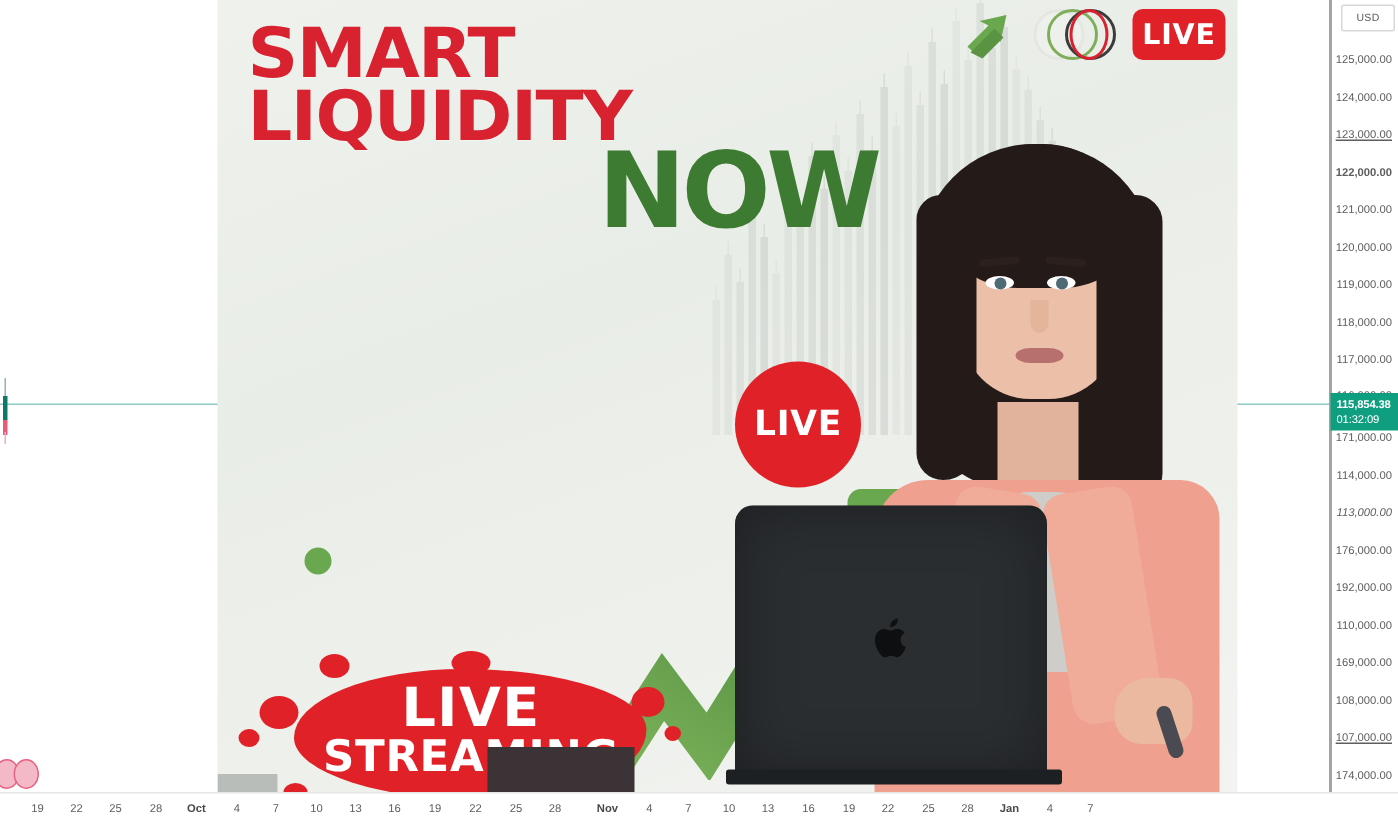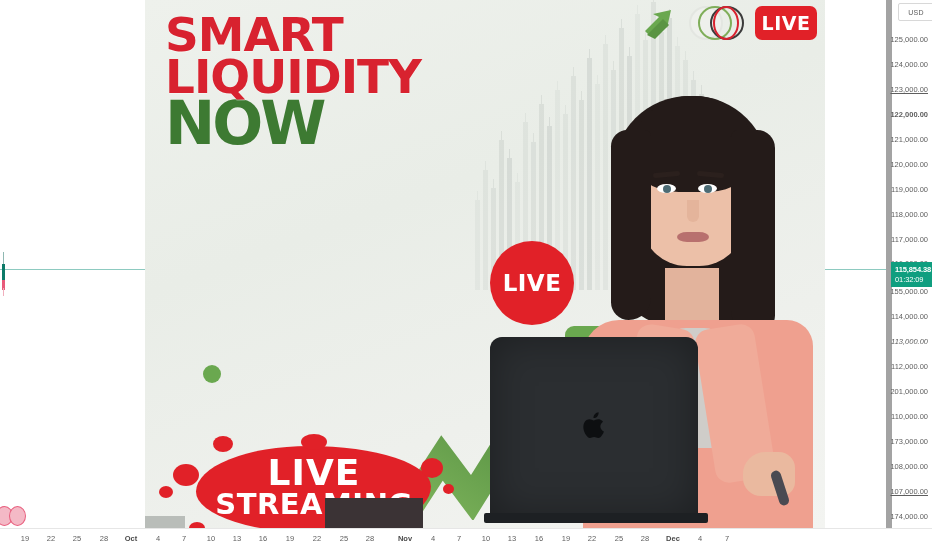--- a/index.html
+++ b/index.html
@@ -33,21 +33,21 @@
   .edge-candle .body-r {
     position:absolute; left:2px; top:28px; width:3px; height:10px; background:#e85a7a;
   }
   .edge-candle .wick-b {
     position:absolute; left:3px; top:36px; width:1px; height:8px; background:#f0aebc;
   }
 
   
   .price-scale {
     position:absolute; right:0; top:0; width:46px; height:528px;
-    background:#ffffff; border-left:6px solid #a3a3a3;
+    background:#ffffff; border-left:2px solid #a3a3a3;
   }
   .currency-box {
     position:absolute; left:6px; top:3px; width:36px; height:18px;
     border:1px solid #d8d8d8; border-radius:2px; background:#fff;
     display:flex; align-items:center; justify-content:center;
     font-size:7px; color:#5a5a5a; letter-spacing:.2px;
   }
   .price-tick {
     position:absolute; right:4px; font-size:7.5px; color:#5e5e5e;
     white-space:nowrap; text-align:right; line-height:1;
@@ -114,22 +114,22 @@
     font-size:76px; line-height:.88; color:#6aa84f;
     letter-spacing:-3px; margin-top:4px;
   }
   .l3 {
     font-family:"DejaVu Sans", sans-serif; font-weight:bold;
     font-size:55px; line-height:.9; color:#d8222f;
     letter-spacing:-2px; margin-top:4px;
   }
   .l4 {
     font-family:"DejaVu Sans", sans-serif; font-weight:bold;
-    font-size:60px; line-height:.88; color:#3d7a32;
-    letter-spacing:-3px; margin-top:-2px;
+    font-size:70px; line-height:.88; color:#3d7a32;
+    letter-spacing:-3px; margin-top:-2px;text-align:right;
   }
 
   
   .live-circle {
     position:absolute; left:345px; top:241px; width:84px; height:84px;
     border-radius:50%; background:#e12128; z-index:5;
     display:flex; align-items:center; justify-content:center;
   }
   .live-circle span {
     color:#fff; font-family:"DejaVu Sans", sans-serif; font-weight:bold;
@@ -424,27 +424,27 @@
         <div class="price-tick" style="top: 36px;">125,000.00</div>
         <div class="price-tick" style="top: 61px;">124,000.00</div>
         <div class="price-tick" style="top: 86px; text-decoration: underline;">123,000.00</div>
         <div class="price-tick" style="top: 111px; font-weight: bold;">122,000.00</div>
         <div class="price-tick" style="top: 136px;">121,000.00</div>
         <div class="price-tick" style="top: 161px;">120,000.00</div>
         <div class="price-tick" style="top: 186px; margin-left: 24px;">119,000.00</div>
         <div class="price-tick" style="top: 211px;">118,000.00</div>
         <div class="price-tick" style="top: 236px;">117,000.00</div>
         <div class="price-tick" style="top: 260px;">116,000.00</div>
-        <div class="price-tick" style="top: 288px;">155,000.00</div>
+        <div class="price-tick" style="top: 288px;">171,000.00</div>
         <div class="price-tick" style="top: 313px;">114,000.00</div>
         <div class="price-tick" style="top: 338px; font-style: italic;">113,000.00</div>
-        <div class="price-tick" style="top: 363px;">112,000.00</div>
-        <div class="price-tick" style="top: 388px;">201,000.00</div>
+        <div class="price-tick" style="top: 363px;">176,000.00</div>
+        <div class="price-tick" style="top: 388px;">192,000.00</div>
         <div class="price-tick" style="top: 413px;">110,000.00</div>
-        <div class="price-tick" style="top: 438px;">173,000.00</div>
+        <div class="price-tick" style="top: 438px;">169,000.00</div>
         <div class="price-tick" style="top: 463px;">108,000.00</div>
         <div class="price-tick" style="top: 488px; text-decoration: underline;">107,000.00</div>
         <div class="price-tick" style="top: 513px;">174,000.00</div>
       </div>
     <div class="price-badge" id="price-badge" style="top: 263px; background: rgb(15, 158, 127);">
       <div class="pb-price">115,854.38</div>
       <div class="pb-timer">01:32:09</div>
     </div>
   </div>
 
@@ -467,21 +467,21 @@
         <div class="time-tick month" style="left: 405px;">Nov</div>
         <div class="time-tick" style="left: 433px;">4</div>
         <div class="time-tick" style="left: 459px;">7</div>
         <div class="time-tick" style="left: 486px;">10</div>
         <div class="time-tick" style="left: 512px;">13</div>
         <div class="time-tick" style="left: 539px;">16</div>
         <div class="time-tick" style="left: 566px;">19</div>
         <div class="time-tick" style="left: 592px;">22</div>
         <div class="time-tick" style="left: 619px;">25</div>
         <div class="time-tick" style="left: 645px;">28</div>
-        <div class="time-tick month" style="left: 673px;">Dec</div>
+        <div class="time-tick month" style="left: 673px;">Jan</div>
         <div class="time-tick" style="left: 700px;">4</div>
         <div class="time-tick" style="left: 727px;">7</div>
       </div>
   </div>
 
   <div class="corner-badges">
     <div class="cb cb1"></div>
     <div class="cb cb2"></div>
   </div>
 

